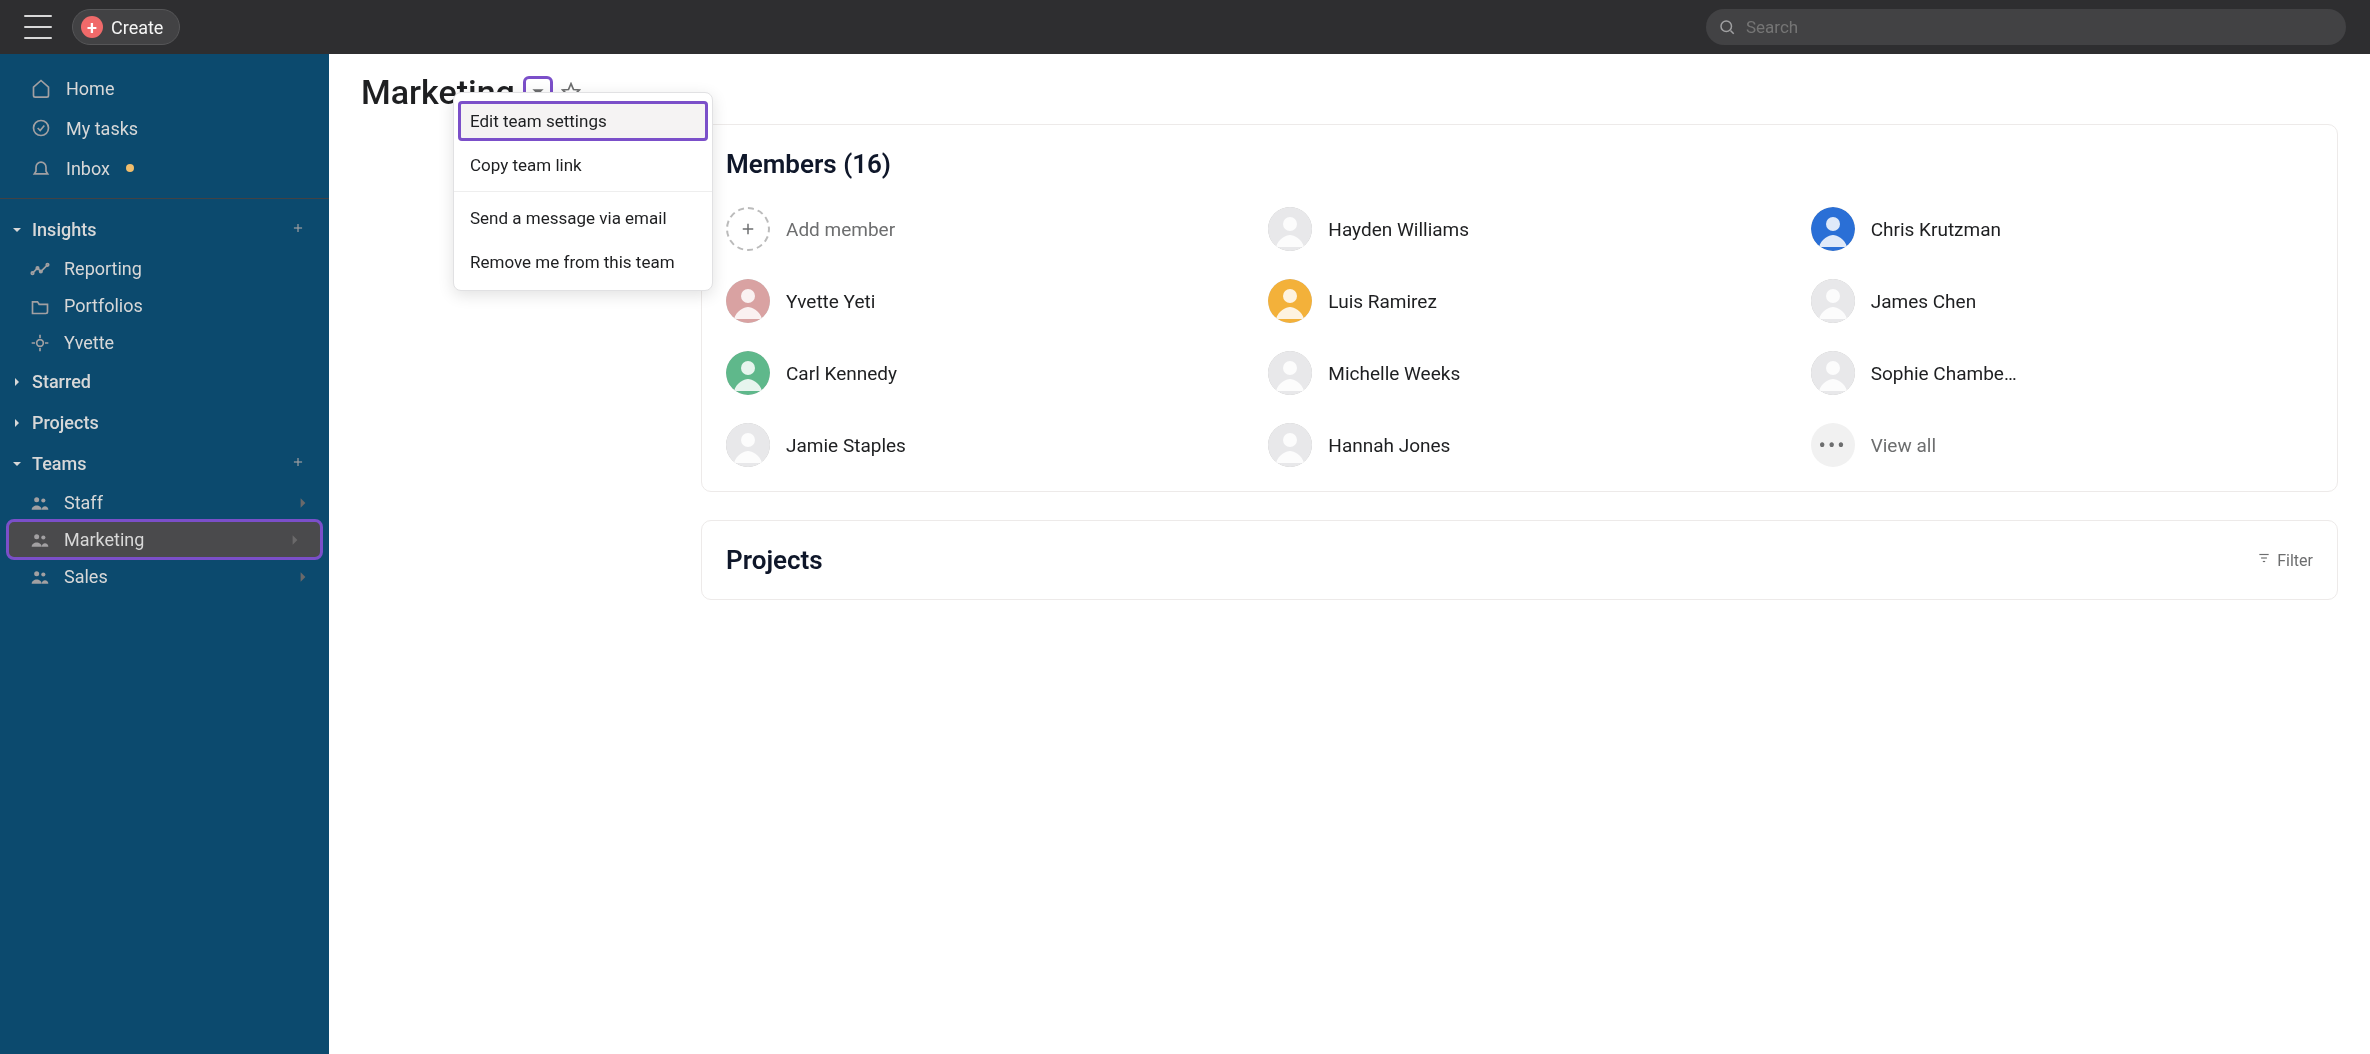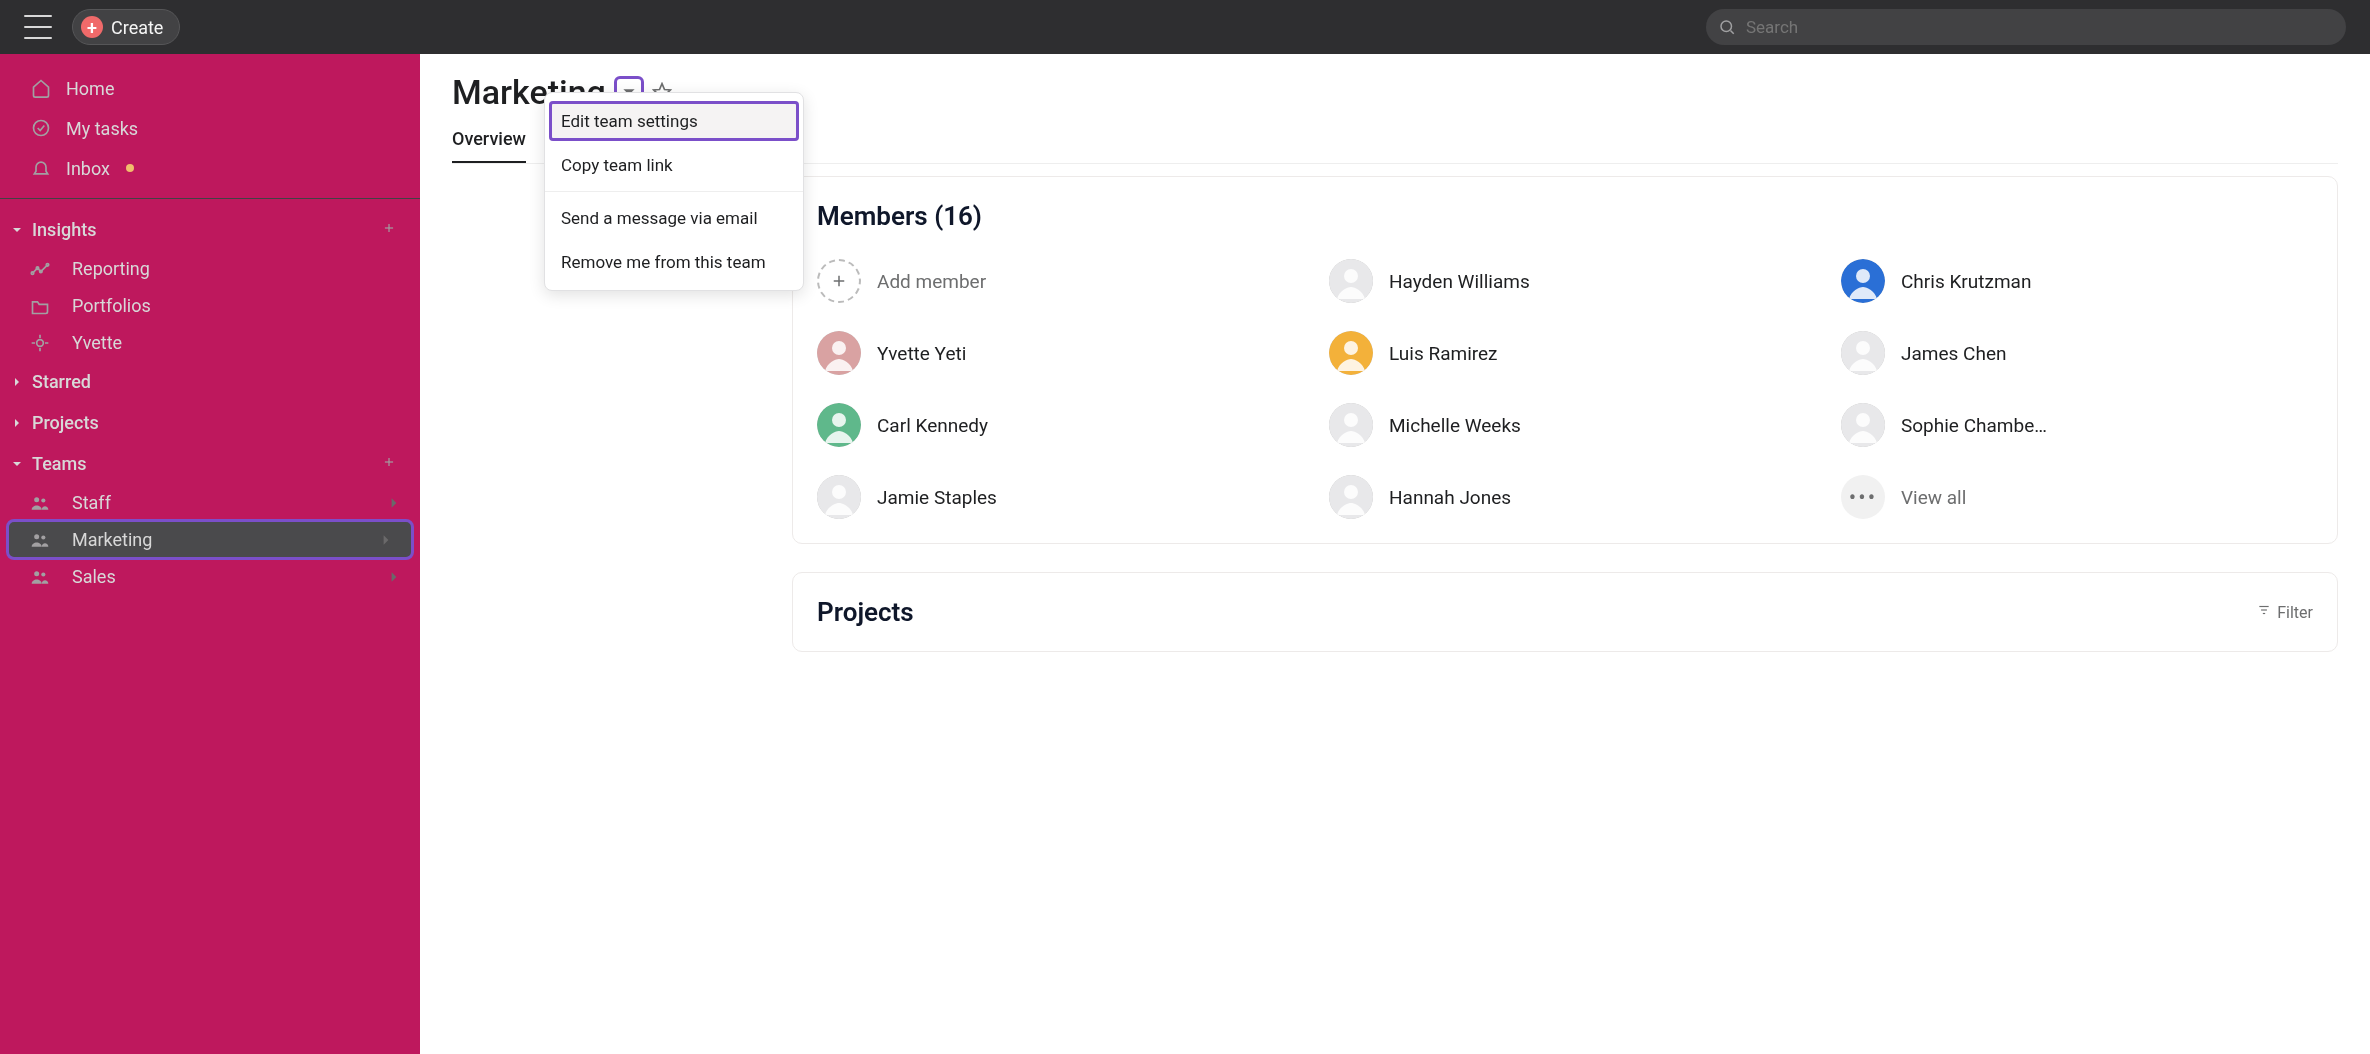--- a/index.html
+++ b/index.html
@@ -12,33 +12,33 @@
 .hamburger span { height: 2px; background: #d8d8d8; border-radius: 1px; }
 .create-btn { display: flex; align-items: center; gap: 8px; background: #424244; border: 1px solid #565658; border-radius: 999px; padding: 6px 16px 6px 8px; color: #f5f5f5; font-size: 18px; cursor: pointer; }
 .create-plus { width: 22px; height: 22px; border-radius: 50%; background: #f06a6a; color: #fff; display: flex; align-items: center; justify-content: center; font-size: 18px; font-weight: 600; }
 .search-wrap { margin-left: auto; flex: 0 0 640px; }
 .search { width: 100%; height: 36px; background: #424244; border: none; border-radius: 18px; padding: 0 16px 0 40px; color: #d8d8d8; font-size: 17px; outline: none; }
 .search-container { position: relative; }
 .search-icon { position: absolute; left: 12px; top: 50%; transform: translateY(-50%); color: #a0a0a2; }
 
 
 .content { display: flex; flex: 1; overflow: hidden; }
-.sidebar { width: 420px; background: #be185d; color: #d8d8d8; padding-top: 14px; overflow-y: auto; flex-shrink: 0; }
+.sidebar { width: 329px; background: #0c4a6e; color: #d8d8d8; padding-top: 14px; overflow-y: auto; flex-shrink: 0; }
 .main { flex: 1; background: #fff; overflow-y: auto; padding: 18px 32px 40px 32px; }
 
 
 .nav-item { display: flex; align-items: center; gap: 14px; padding: 9px 20px 9px 30px; cursor: pointer; font-size: 18px; }
 .nav-icon { width: 22px; height: 22px; display: flex; align-items: center; justify-content: center; color: #a2a0a2; }
 .inbox-dot { width: 8px; height: 8px; border-radius: 50%; background: #f1bd6c; margin-left: 2px; }
 
 .section-header { display: flex; align-items: center; gap: 10px; padding: 10px 20px 10px 12px; font-size: 18px; font-weight: 500; cursor: pointer; }
 .caret { width: 10px; height: 10px; display: inline-block; }
 .section-add { width: 18px; height: 18px; color: #a2a0a2; margin-left: auto; cursor: pointer; }
 
-.sub-item { display: flex; align-items: center; gap: 20px; padding: 8px 20px 8px 30px; cursor: pointer; font-size: 18px; }
+.sub-item { display: flex; align-items: center; gap: 12px; padding: 8px 20px 8px 30px; cursor: pointer; font-size: 18px; }
 .sub-item .sub-icon { width: 22px; color: #a2a0a2; }
 .sub-item .chev { margin-left: auto; color: #6a696a; }
 .sub-item.active { background: #4a4a4c; border-radius: 6px; margin: 0 8px; padding-left: 22px; }
 .sub-item.highlighted { outline: 3px solid #7b4fc9; outline-offset: -1px; border-radius: 6px; margin: 0 8px; padding-left: 22px; }
 .sub-item.active.highlighted { background: #4a4a4c; }
 
 .divider { height: 1px; background: #424244; margin: 10px 0; }
 
 
 .page-title-row { display: flex; align-items: center; gap: 8px; }
@@ -268,24 +268,20 @@
               <path d="M1 3l4 4 4-4z"></path>
             </svg>
         </div>
         <div class="star-btn">
           <svg width="20" height="20" viewBox="0 0 24 24" fill="none" stroke="currentColor" stroke-width="2">
               <polygon points="12 2 15 9 22 9.5 17 14.5 18.5 22 12 18 5.5 22 7 14.5 2 9.5 9 9"></polygon>
             </svg>
         </div>
       </div>
 
-      <div class="tabs">
-        <div class="tab active">Overview</div>
-        <div class="tab">M</div>
-      </div>
 
       <div class="dropdown" style="left:124px; top:38px;">
         <div class="dropdown-item hi">Edit team settings</div>
         <div class="dropdown-item">Copy team link</div>
         <div class="dropdown-sep"></div>
         <div class="dropdown-item">Send a message via email</div>
         <div class="dropdown-item">Remove me from this team</div>
       </div>
 
       <div class="card" style="margin-left:340px; margin-top:12px;">

